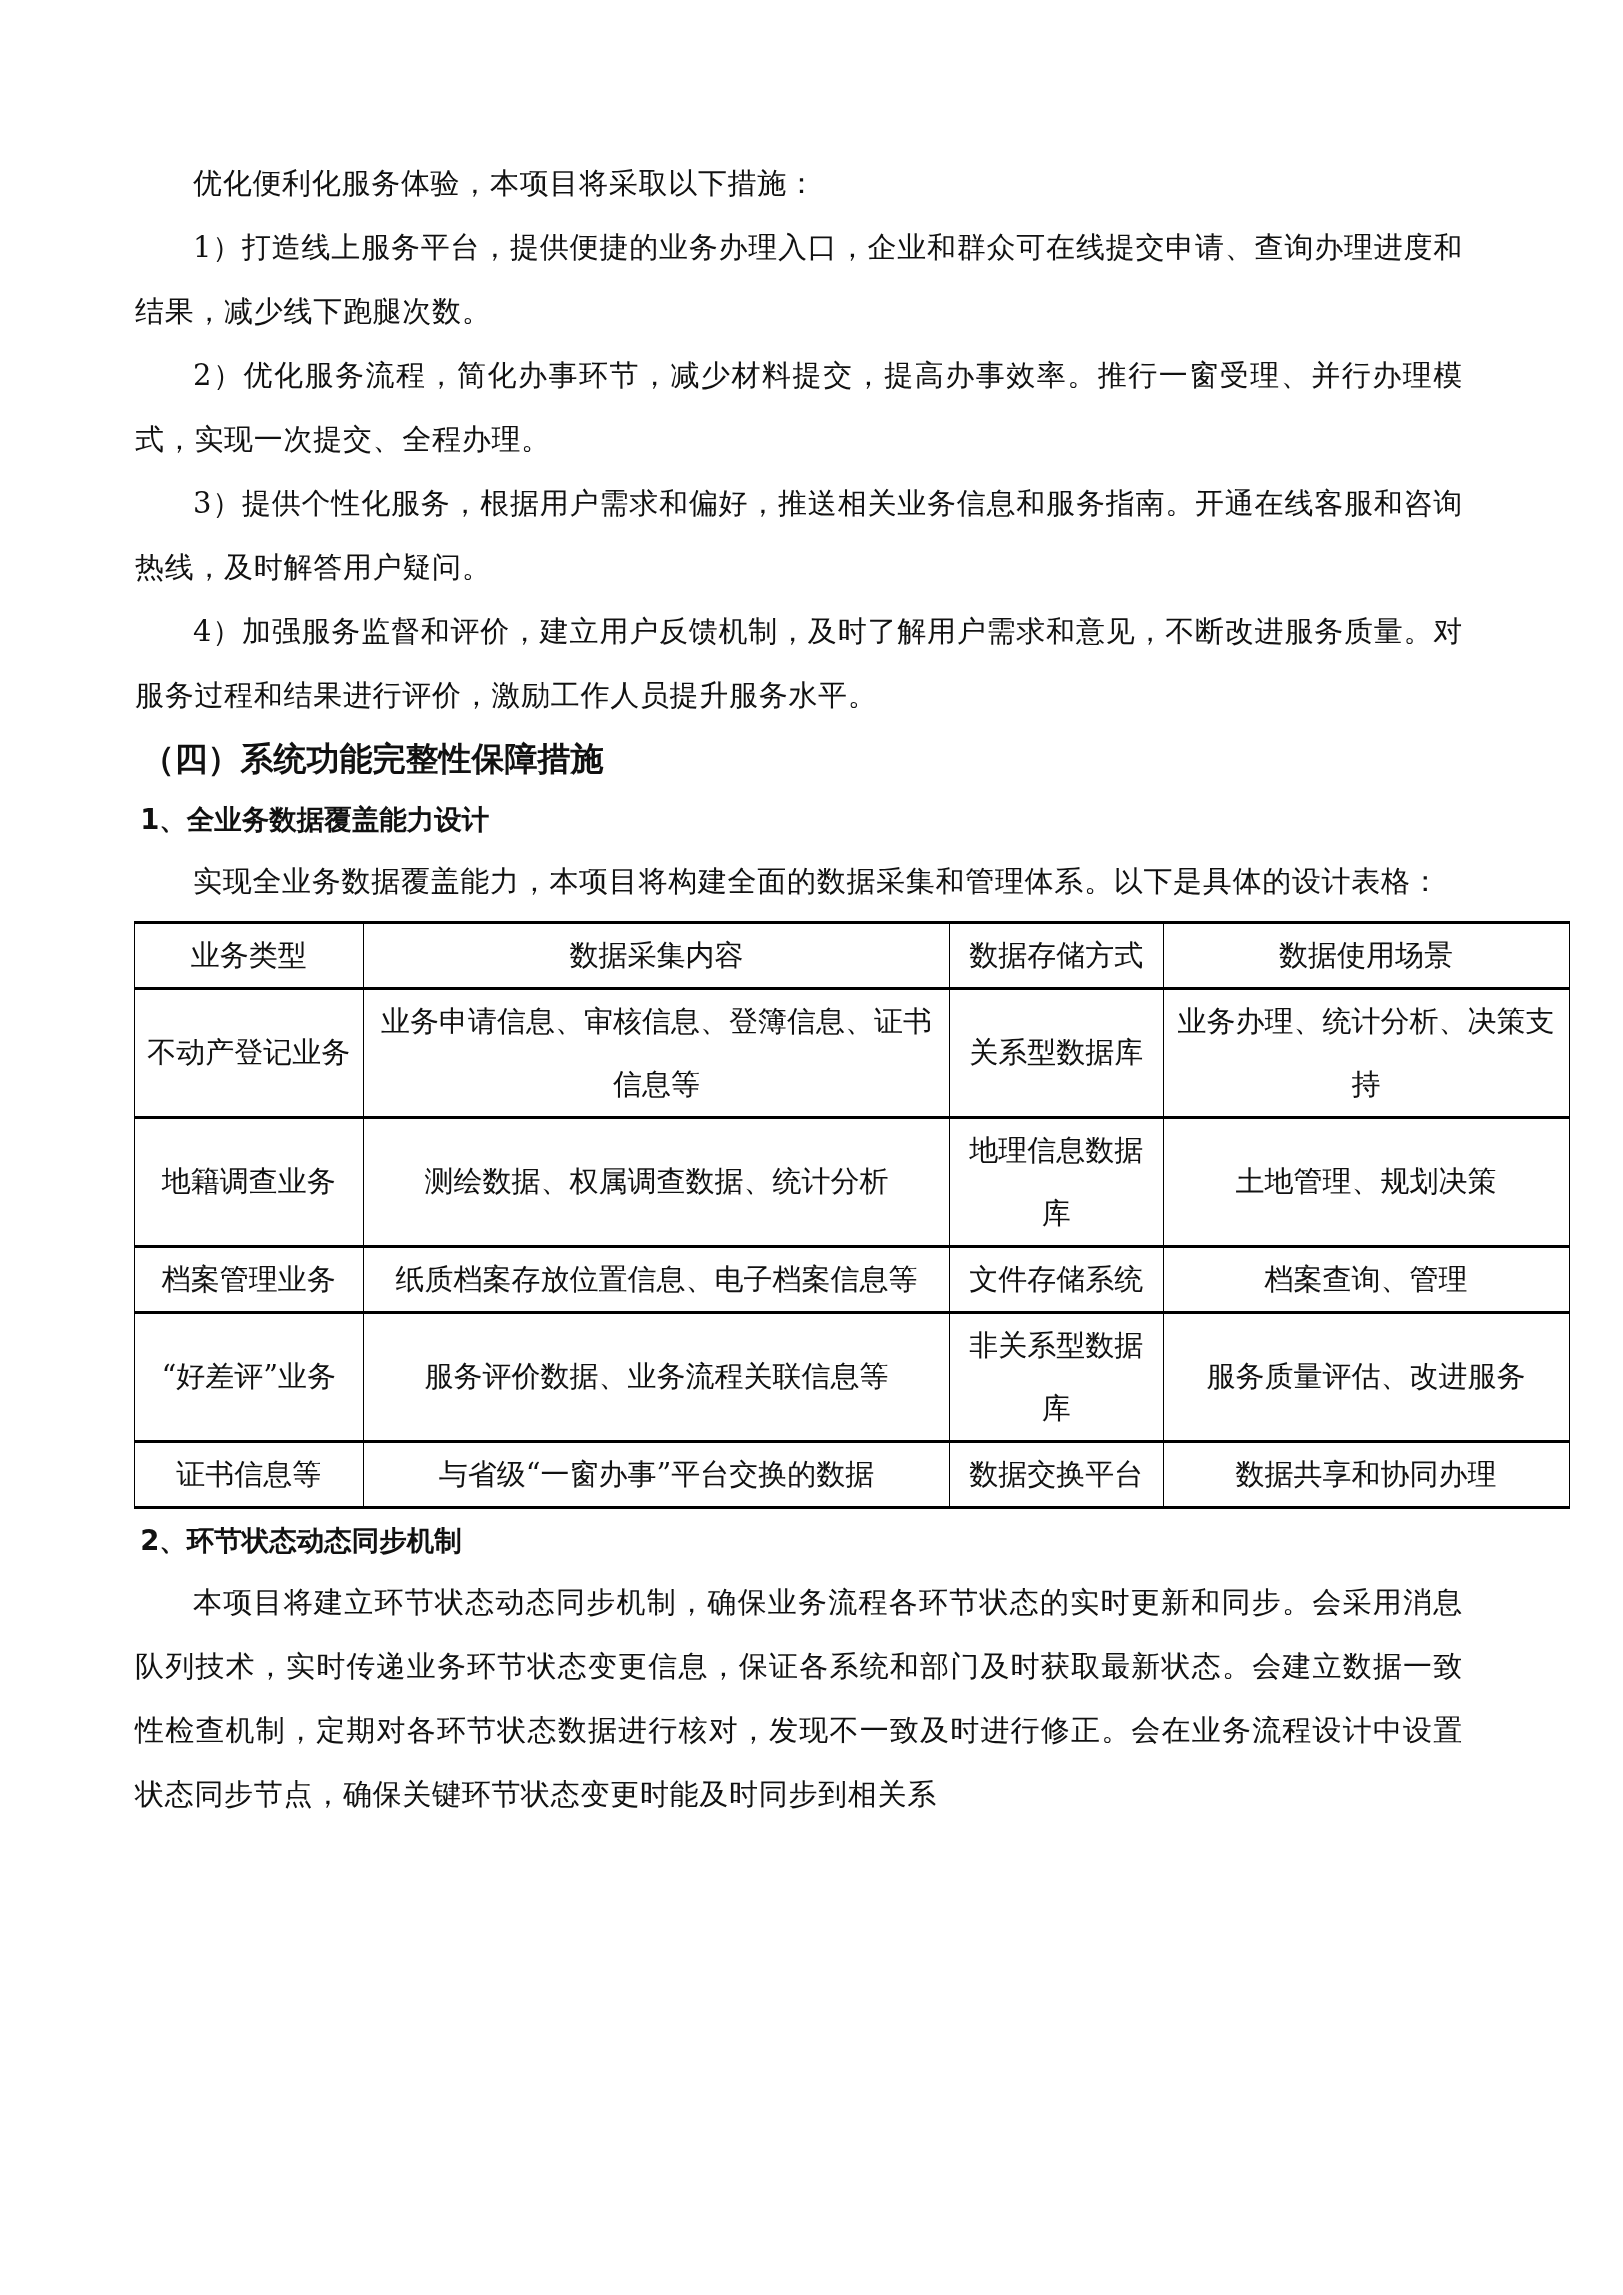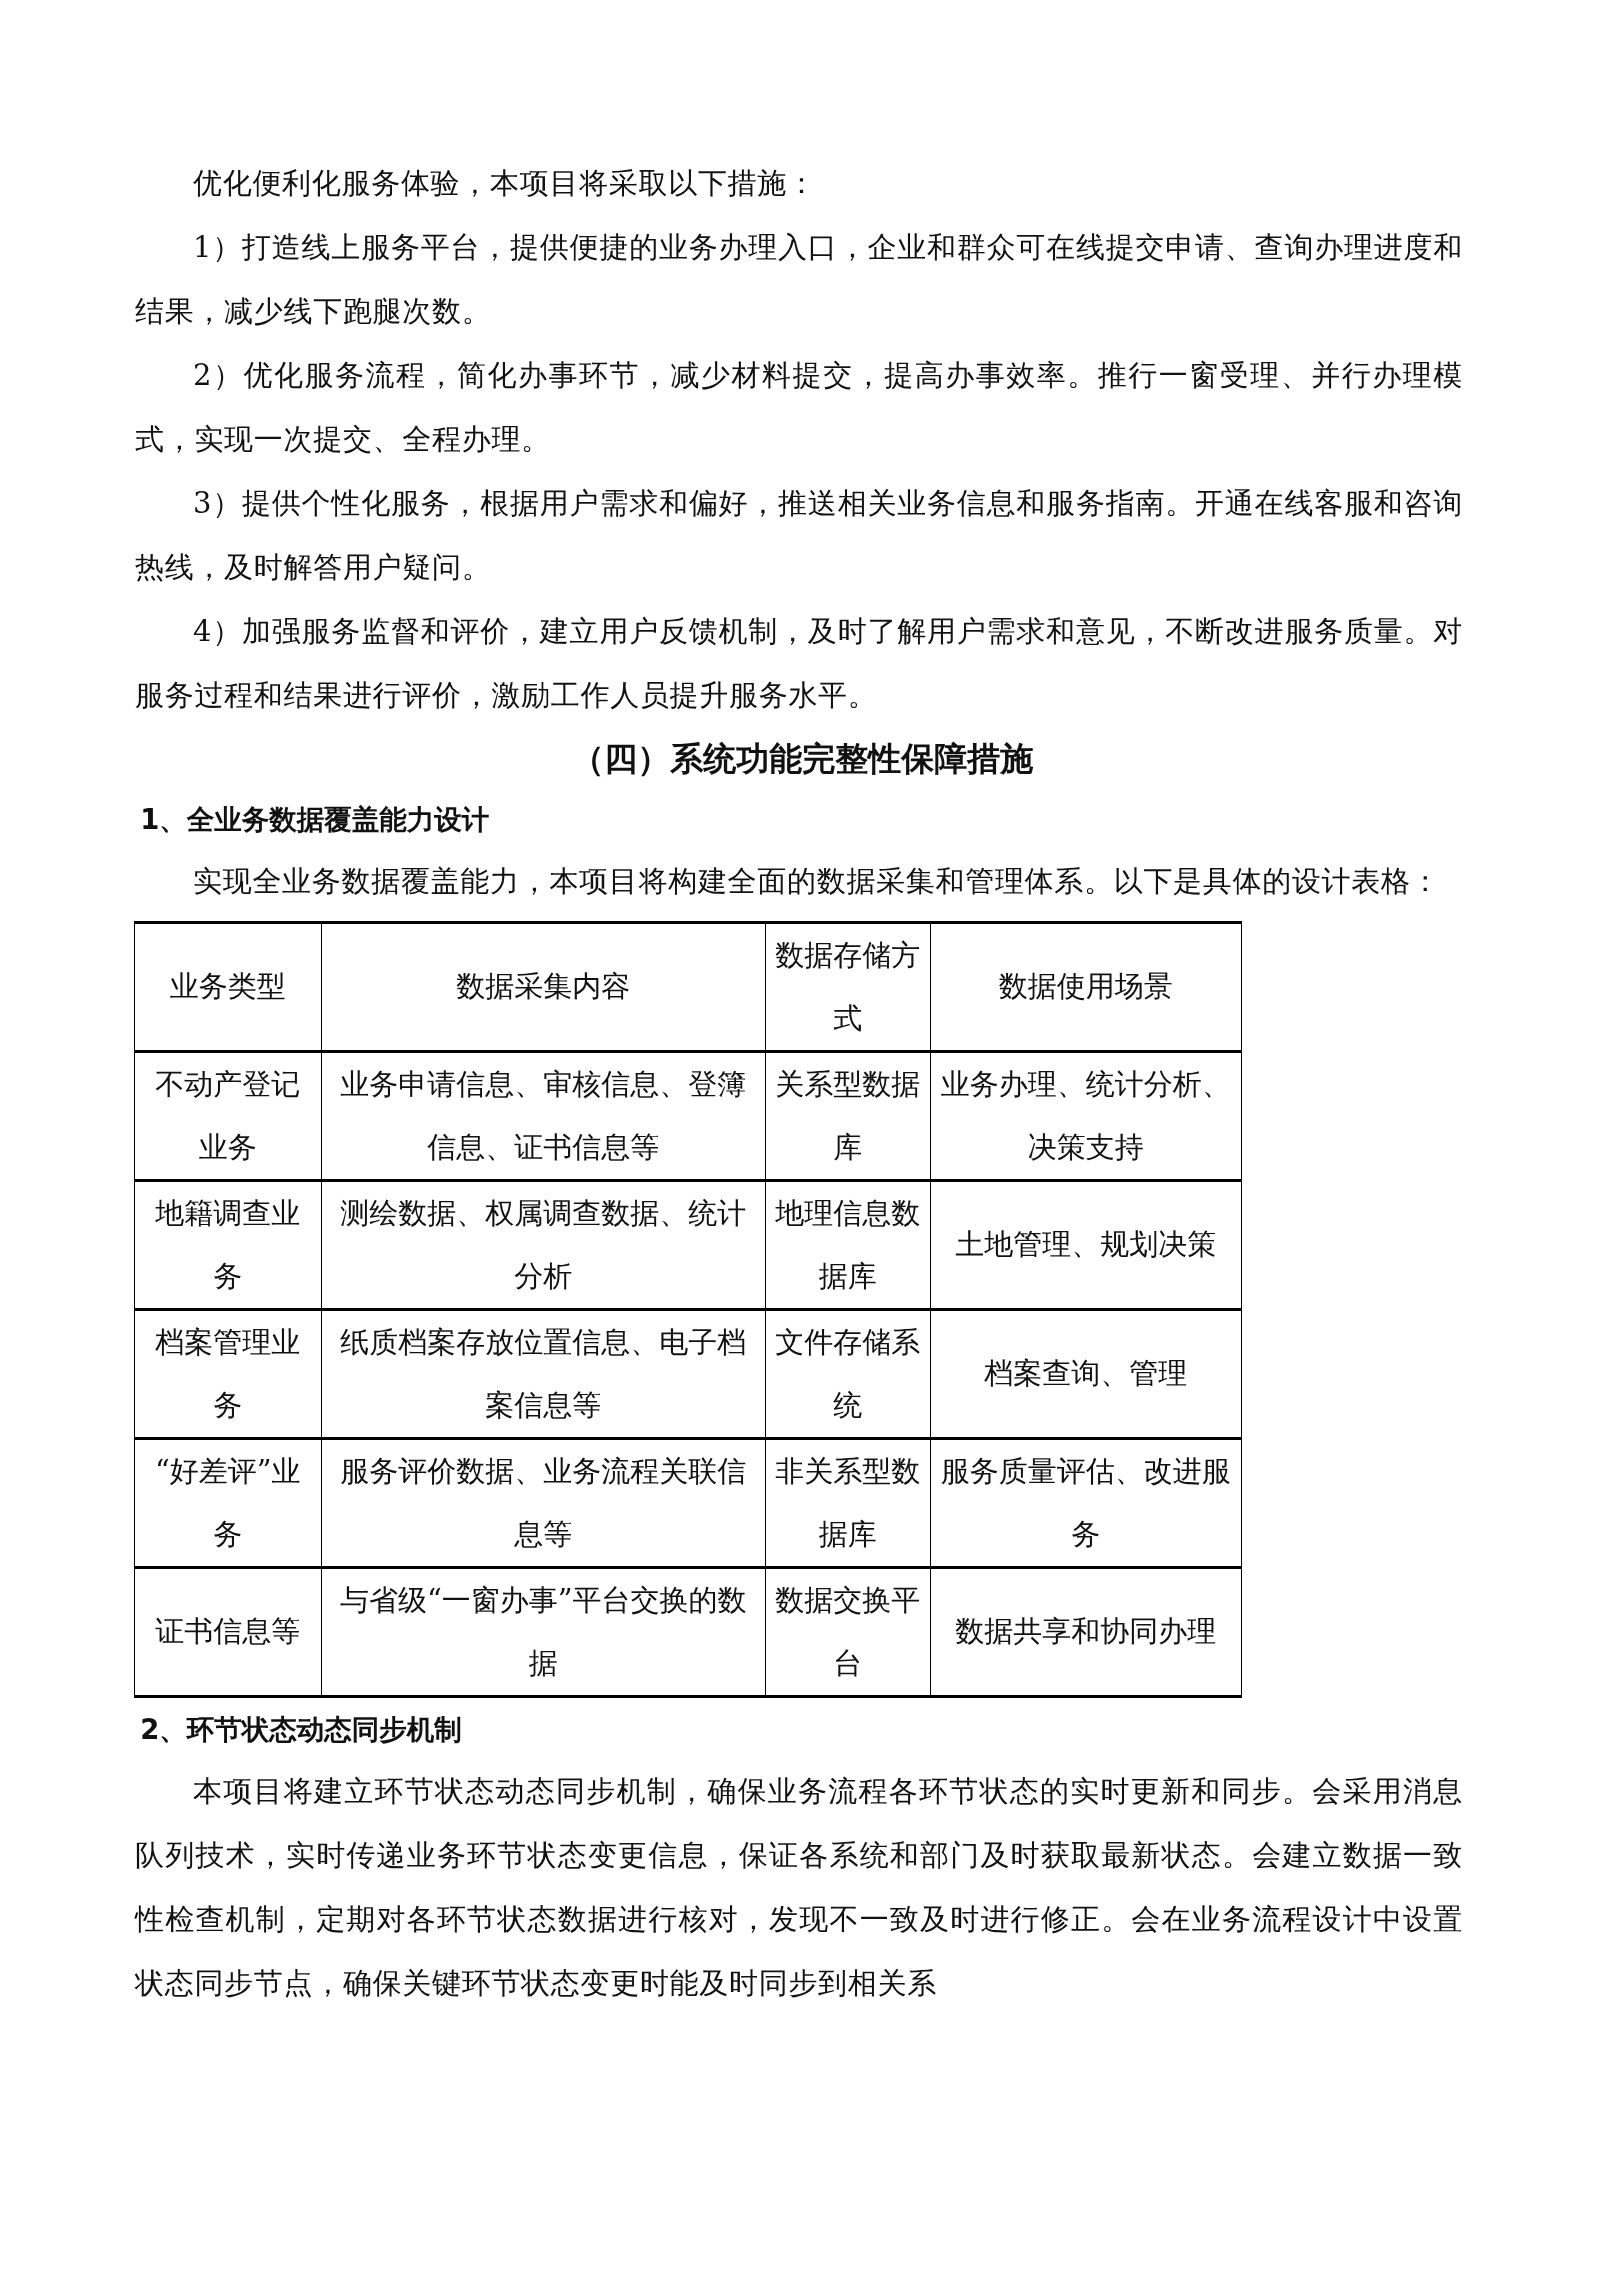--- a/index.html
+++ b/index.html
@@ -10,29 +10,28 @@
     }
     .page { position: absolute; left: 135px; top: 151px; width: 1328px; }
     .para {
       font-size: 29px; line-height: 64px; margin: 0;
       text-indent: 2em; text-align: justify; letter-spacing: 0.7px;
     }
     .h-section {
       font-family: "DejaVu Sans", "Liberation Sans", sans-serif;
       font-weight: bold; font-size: 33px; line-height: 63px; margin: 0;
       margin-left: 6.5px;
-      text-align: center;
     }
     .h-sub {
       font-family: "DejaVu Sans", "Liberation Sans", sans-serif;
       font-weight: bold; font-size: 27.5px; line-height: 59px; margin: 0;
       margin-left: 5.2px;
     }
     table.data {
-      border-collapse: collapse; width: 1108px; margin-left: -1.3px;
+      border-collapse: collapse; width: 1436px; margin-left: -1.3px;
       margin-top: 7.9px; margin-bottom: 2.6px;
       font-size: 29px; line-height: 63px;
     }
     table.data td {
       border: 1px solid #000; padding: 0 9.2px; text-align: center;
       vertical-align: middle;
     }
     table.data tr { border-top: 3.3px solid #000; }
     table.data tr:first-child { border-top: 3.3px solid #000; }
     table.data tr:last-child { border-bottom: 3.3px solid #000; }

